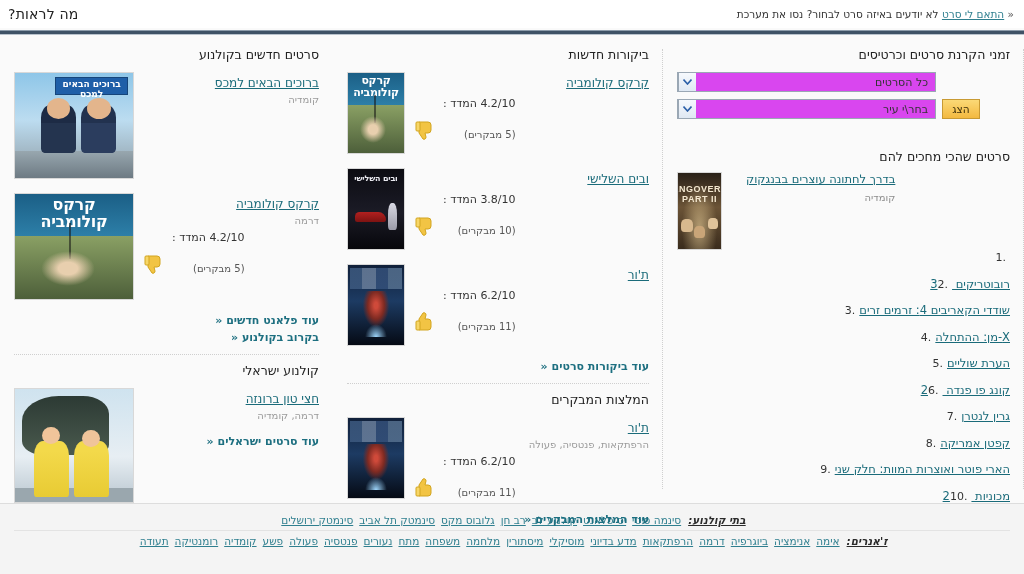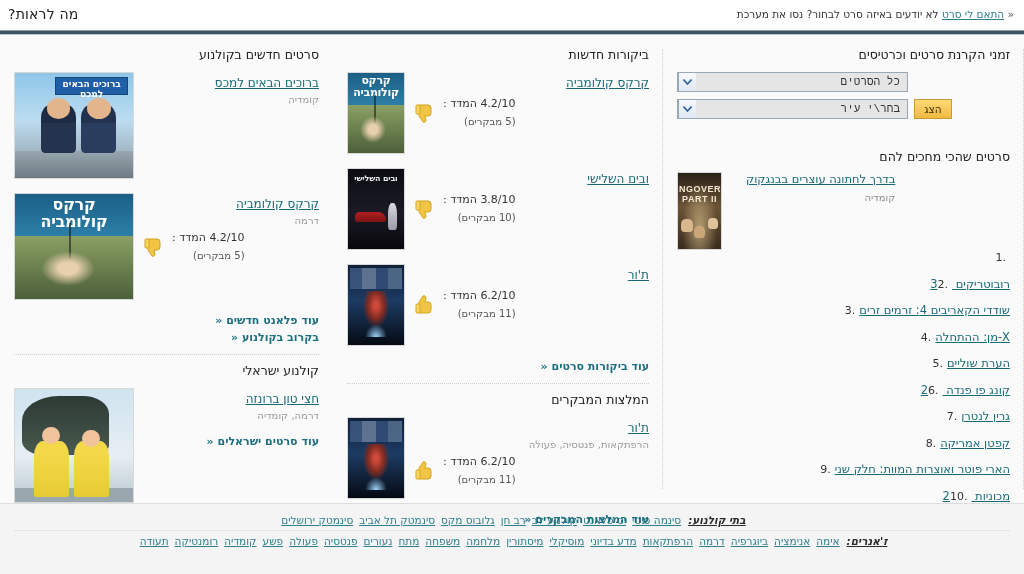--- a/index.html
+++ b/index.html
@@ -88,27 +88,26 @@
   .form-row {
     display: flex;
     flex-direction: row-reverse;
     align-items: center;
     justify-content: flex-start;
     gap: 6px;
     margin-bottom: 7px;
   }
   .select-box {
     position: relative;
-    width: 231px; height: 20px;
-    background: #e5e5e5;
+    width: 259px; height: 20px;
+    background: #d946ef;
     border: 1px solid #9aa7b4;
     display: flex;
     align-items: center;
     flex-direction: row-reverse;
-    font-family: Liberation Mono, monospace;
   }
   .select-label {
     flex: 1;
     font-size: 11px;
     color: #333;
     text-align: right;
     padding: 0 7px 0 4px;
     white-space: nowrap;
   }
   .select-arrow {
@@ -206,28 +205,28 @@
     margin-bottom: 4px;
   }
   .entry-genre {
     font-size: 10px;
     color: #9a9a9a;
     margin-bottom: 5px;
   }
   .rating-row {
     display: flex;
     flex-direction: row;
-    align-items: center;
+    align-items: flex-end;
     justify-content: flex-end;
     gap: 6px;
     margin-top: 3px;
   }
   .rating-nums { text-align: right; }
   .rating-main { font-size: 11px; color: #333; white-space: nowrap; }
-  .rating-sub  { font-size: 10px; color: #555; white-space: nowrap; margin-top: 6px; }
+  .rating-sub  { font-size: 10px; color: #555; white-space: nowrap; margin-top: 19px; }
   .thumb { width: 22px; height: 20px; flex: none; margin-top: 1px; }
 
   .more-link {
     display: block;
     color: #1d6f80;
     text-decoration: none;
     font-size: 11px;
     text-align: right;
     margin: 4px 0 3px 0;
     font-weight: bold;

